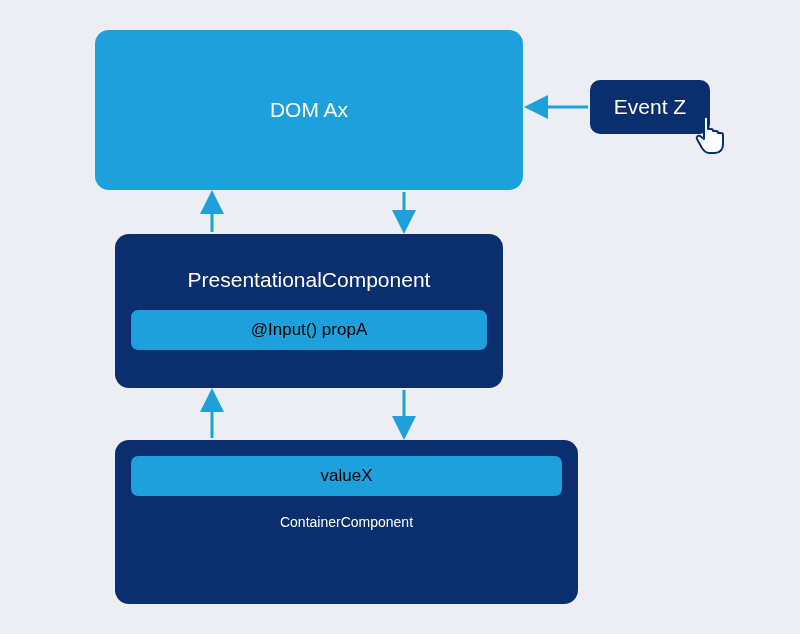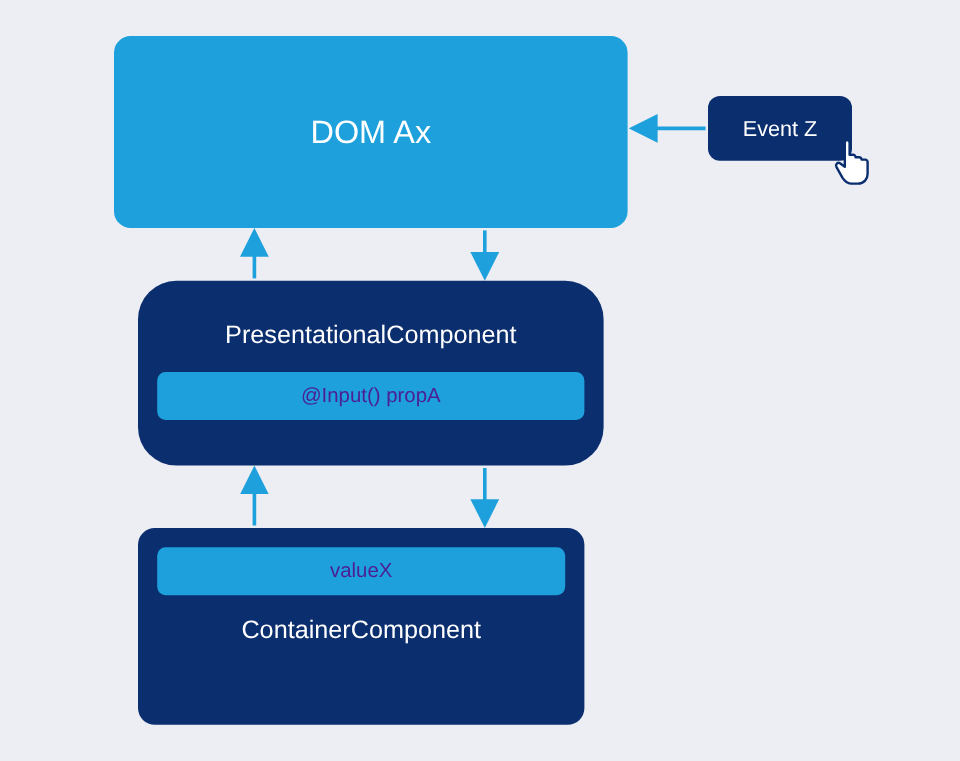--- a/index.html
+++ b/index.html
@@ -19,75 +19,74 @@
     align-items: center;
     color: #fff;
   }
   .dom-box {
     left: 95px;
     top: 30px;
     width: 428px;
     height: 160px;
     background: #1ea0dd;
     justify-content: center;
-    font-size: 27px;
+    font-size: 21px;
     font-weight: 500;
   }
   .event-box {
     left: 590px;
     top: 80px;
     width: 120px;
     height: 54px;
     background: #0b2e6f;
     border-radius: 10px;
     justify-content: center;
-    font-size: 18px;
+    font-size: 21px;
     font-weight: 500;
   }
   .presentational-box {
     left: 115px;
     top: 234px;
     width: 388px;
     height: 154px;
     background: #0b2e6f;
     padding-top: 34px;
-    border-radius: 32px;
   }
   .presentational-box .title {
     font-size: 21px;
     font-weight: 500;
     margin-bottom: 18px;
   }
   .pill-row {
     display: flex;
     gap: 12px;
     width: 100%;
     padding: 0 16px;
   }
   .pill {
     flex: 1;
     background: #1ea0dd;
-    color: #4c1d95;
+    color: #000000;
     font-size: 17px;
     font-weight: 400;
     text-align: center;
     padding: 10px 6px;
     border-radius: 7px;
   }
   .container-box {
     left: 115px;
     top: 440px;
-    width: 372px;
+    width: 463px;
     height: 164px;
     background: #0b2e6f;
     padding-top: 16px;
   }
   .container-box .pill-row { margin-bottom: 18px; }
   .container-box .title {
-    font-size: 21px;
+    font-size: 14px;
     font-weight: 500;
   }
   
   svg.arrows {
     position: absolute;
     left: 0; top: 0;
     width: 800px; height: 634px;
     pointer-events: none;
   }
   

